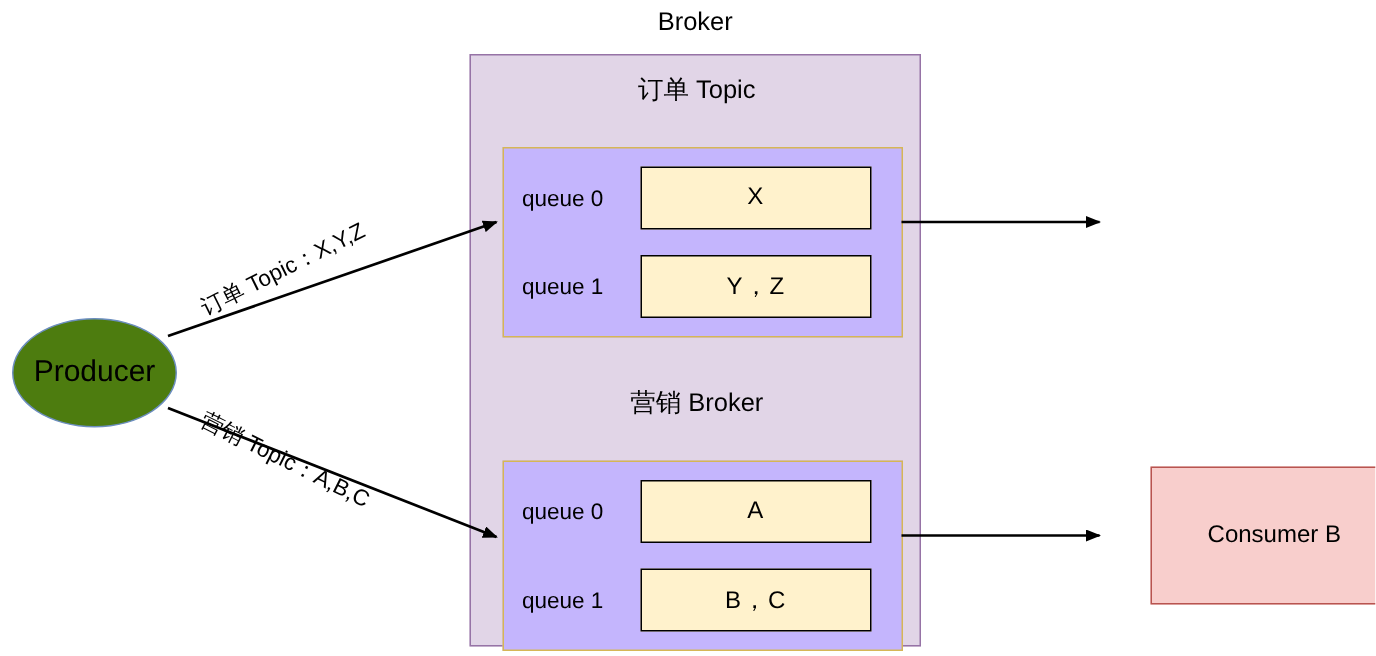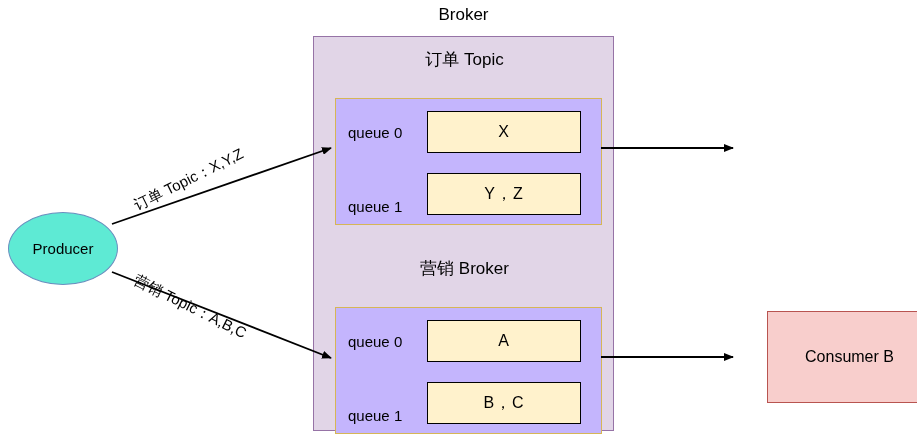--- a/index.html
+++ b/index.html
@@ -58,21 +58,21 @@
   
   .queue-row {
     position: absolute;
     left: 0px;
     width: 267px;
     height: 48px;
     display: flex;
     align-items: center;
   }
   .queue-row.r0 { top: 9px; }
-  .queue-row.r1 { top: 68px; align-items: flex-end; }
+  .queue-row.r1 { top: 68px; }
   .queue-label {
     width: 91px;
     padding-left: 12px;
     box-sizing: border-box;
     font-size: 15px;
     color: #000000;
     white-space: nowrap;
   }
   .queue-value {
     width: 154px;
@@ -88,27 +88,27 @@
     letter-spacing: 1px;
   }
 
   
   #producer {
     left: 8px;
     top: 212px;
     width: 110px;
     height: 73px;
     border-radius: 50%;
-    background: #5eead4;
+    background: #4d7c0f;
     border: 1px solid #6c8ebf;
     box-sizing: border-box;
     display: flex;
     align-items: center;
     justify-content: center;
-    font-size: 15px;
+    font-size: 20px;
     color: #000000;
   }
 
   
   .consumer {
     width: 165px;
     height: 92px;
     background: #f8cecc;
     border: 1px solid #b85450;
     box-sizing: border-box;

